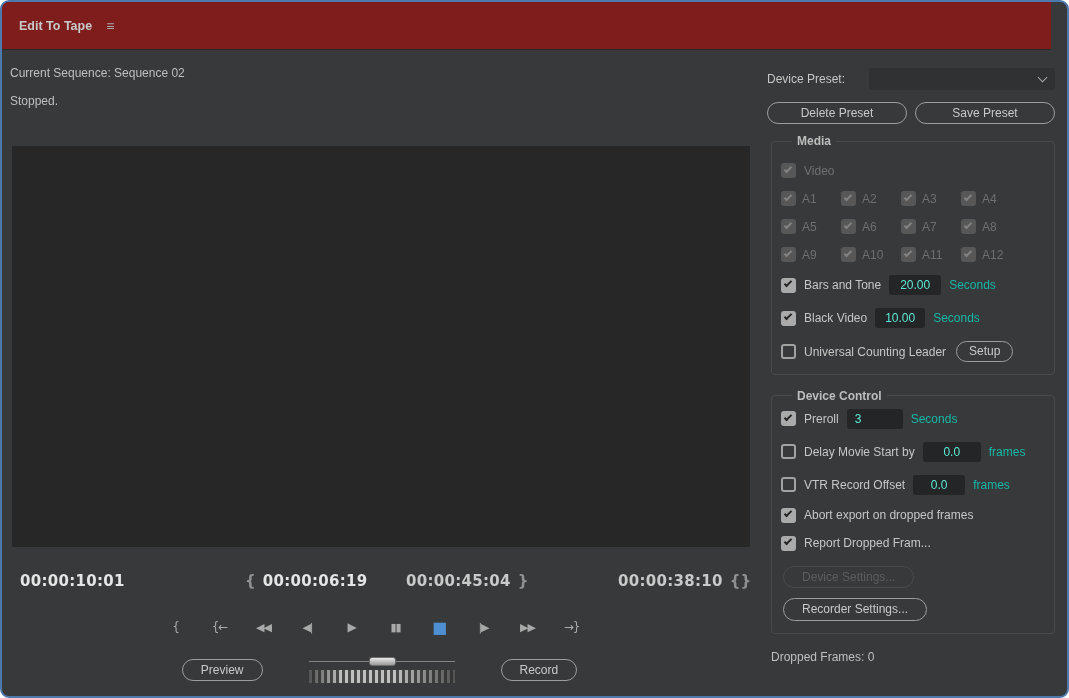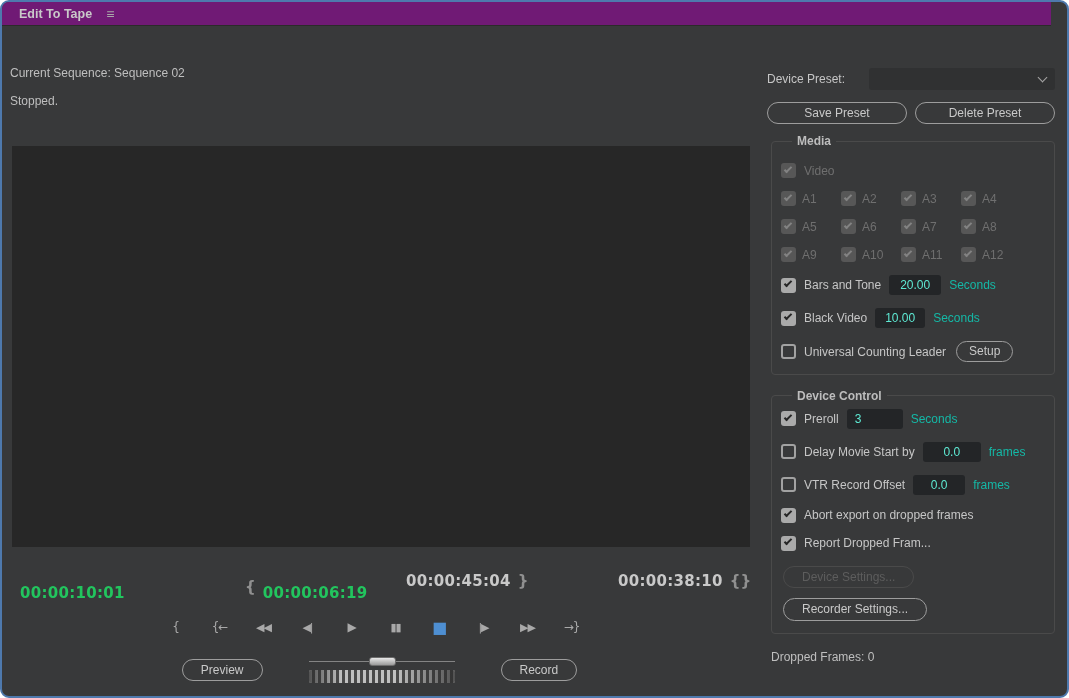--- a/index.html
+++ b/index.html
@@ -5,35 +5,35 @@
   html,body{margin:0;padding:0;background:#ffffff;}
   *{box-sizing:border-box;}
   .window{
     position:relative;width:1069px;height:698px;
     background:#38393a;border:2px solid #4e79ad;border-radius:9px;
     overflow:hidden;font-family:"Liberation Sans",sans-serif;
     font-size:12px;color:#c6c6c6;
   }
   
   .panel-header{
-    position:absolute;top:0;left:0;right:16px;height:24px;
-    background:#701a75;border-bottom:1px solid #2b2b2b;
+    position:absolute;top:0;left:0;right:16px;height:48px;
+    background:#7f1d1d;border-bottom:1px solid #2b2b2b;
     display:flex;align-items:center;padding-left:17px;
   }
   .panel-title{font-size:12.5px;font-weight:bold;color:#c9c9c9;}
   .hamburger{margin-left:14px;color:#a8a8a8;font-size:14px;line-height:1;cursor:default;}
   
   .status-line{position:absolute;left:8px;color:#bfbfbf;}
   .seq-line{top:64px;}
   .state-line{top:92px;}
   .preview{position:absolute;left:10px;top:144px;width:738px;height:401px;background:#272727;}
   
   .tc-row{position:absolute;left:0;top:570px;width:755px;height:24px;}
   .tc{font-family:"DejaVu Sans",sans-serif;font-size:15px;font-weight:bold;letter-spacing:.3px;}
-  .tc-blue{color:#22c55e;margin-top:12px;}
+  .tc-blue{color:#e5e5e5;}
   .tc-gray{color:#c9c9c9;}
   .tc-brace{color:#909090;font-size:15px;font-weight:bold;font-family:"DejaVu Sans",sans-serif;}
   .tc-group{position:absolute;display:flex;align-items:center;gap:7px;}
   
   .transport-row{
     position:absolute;left:0;top:612px;width:755px;height:26px;
     display:flex;align-items:center;justify-content:center;gap:17px;padding-right:12px;
   }
   .t-btn{
     width:27px;height:24px;display:flex;align-items:center;justify-content:center;
@@ -179,22 +179,22 @@
 
     <div class="row preset-row">
       <span>Device Preset:</span>
       <div class="select-box">
         <span class="val"></span>
         <span class="chevron-icon"></span>
       </div>
     </div>
 
     <div class="preset-btns">
+      <button class="pill">Delete Preset</button>
       <button class="pill">Save Preset</button>
-      <button class="pill">Delete Preset</button>
     </div>
 
     <fieldset class="group">
       <legend>Media</legend>
 
 
       <div class="row cb-row dim">
         <span class="cb checked dis">
             <span class="check-icon"></span>
           </span>

